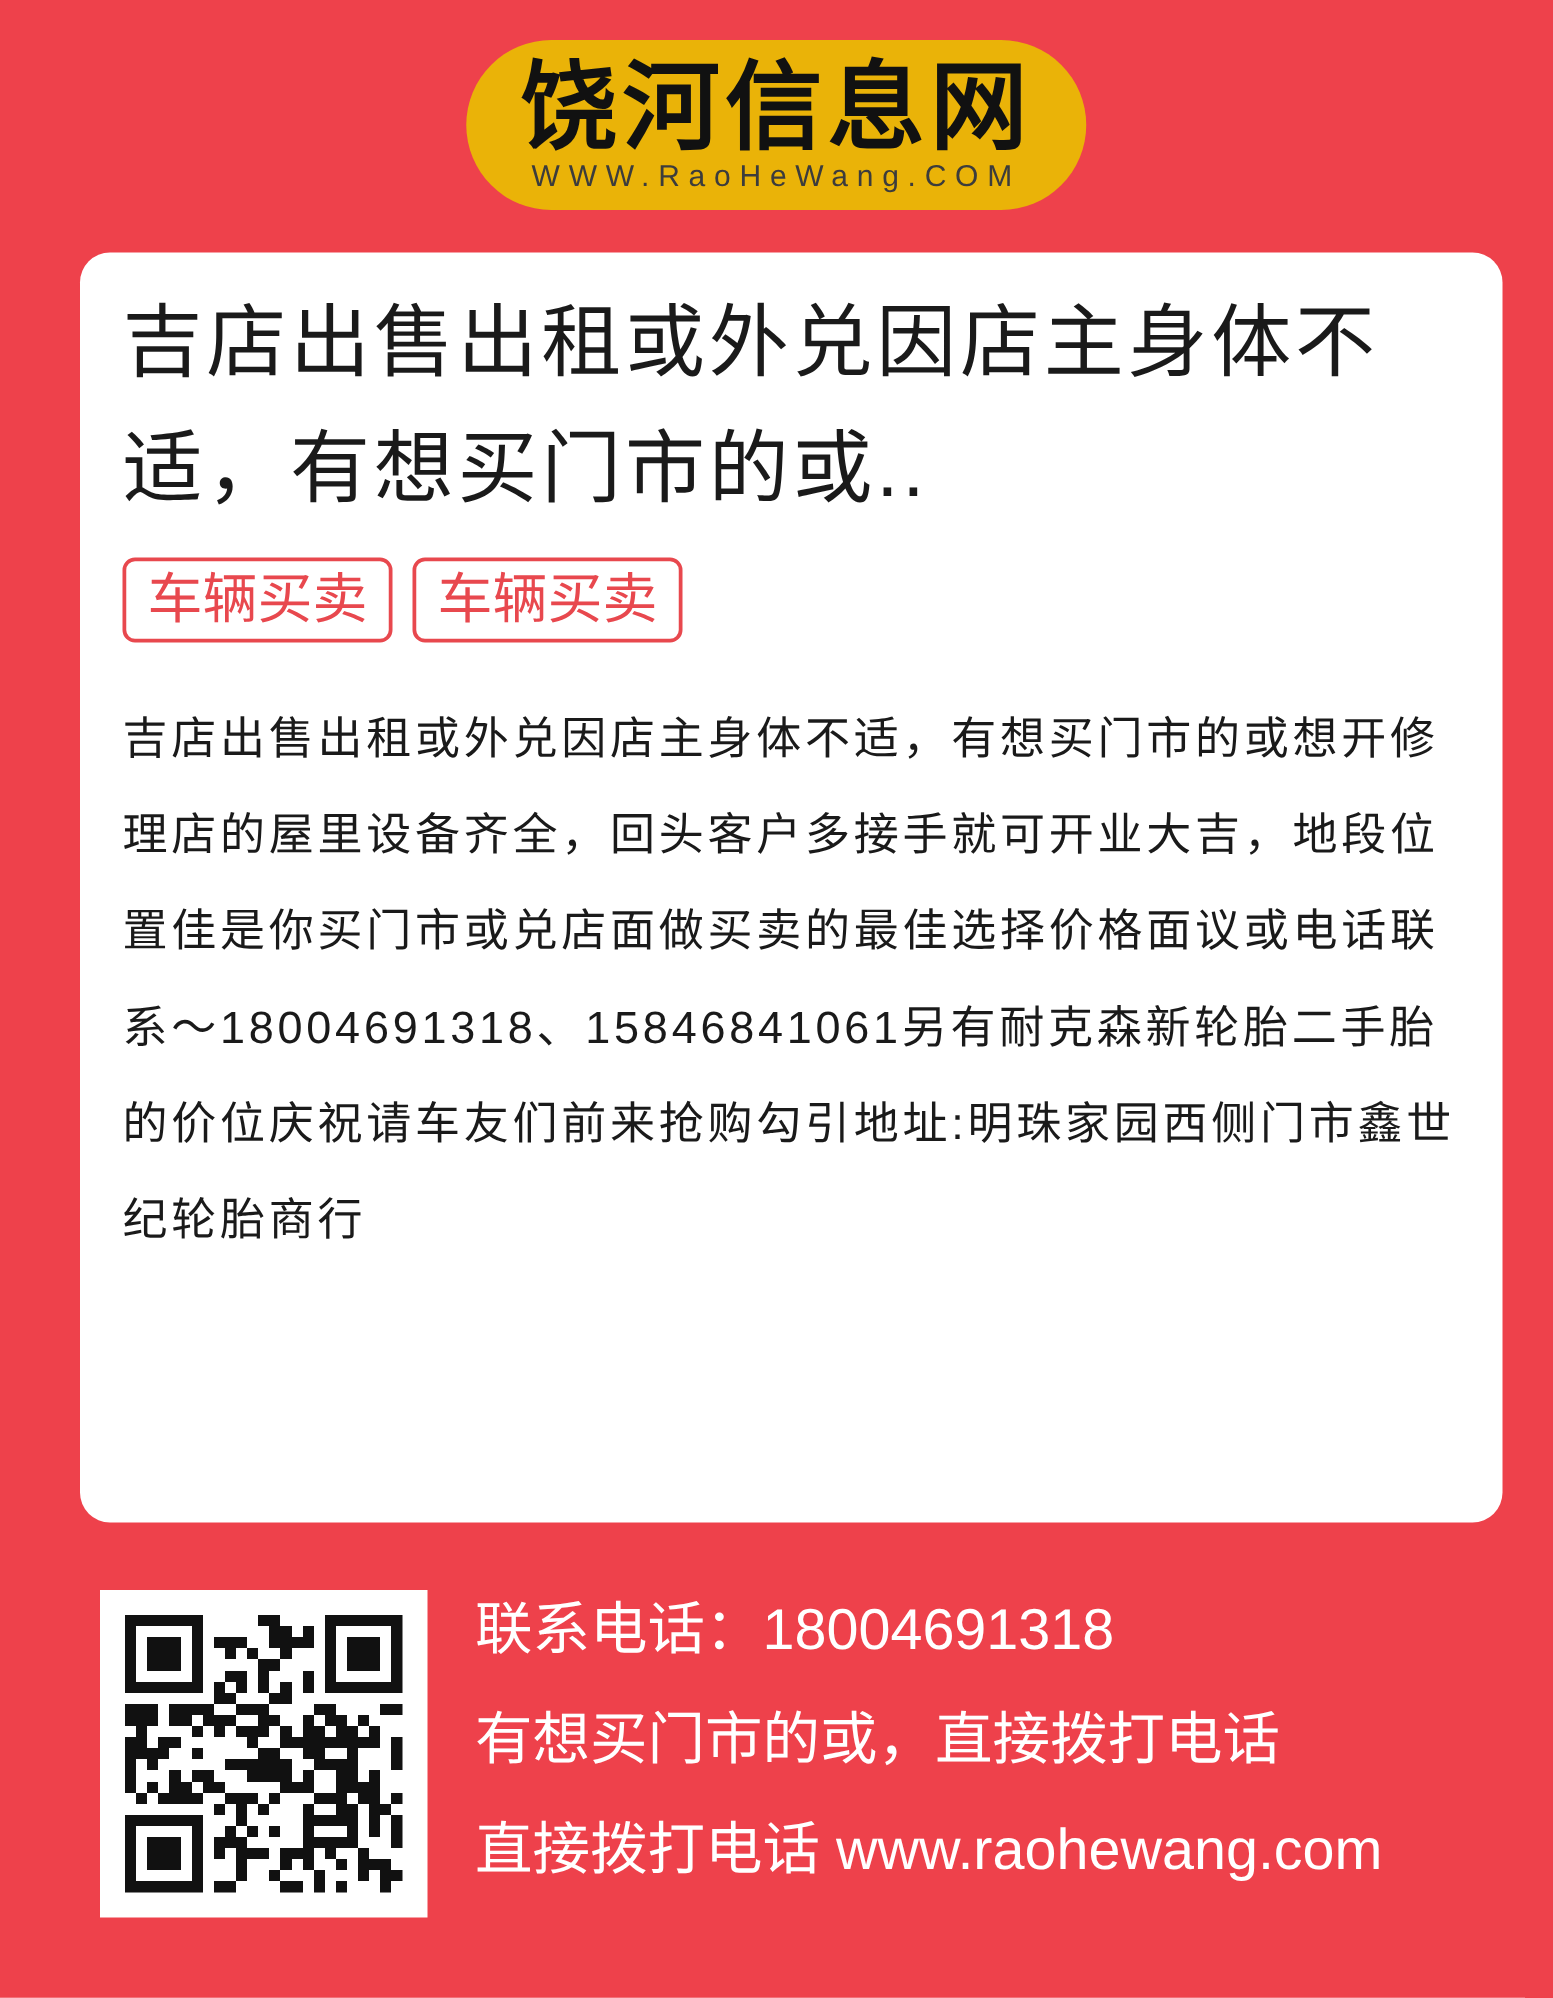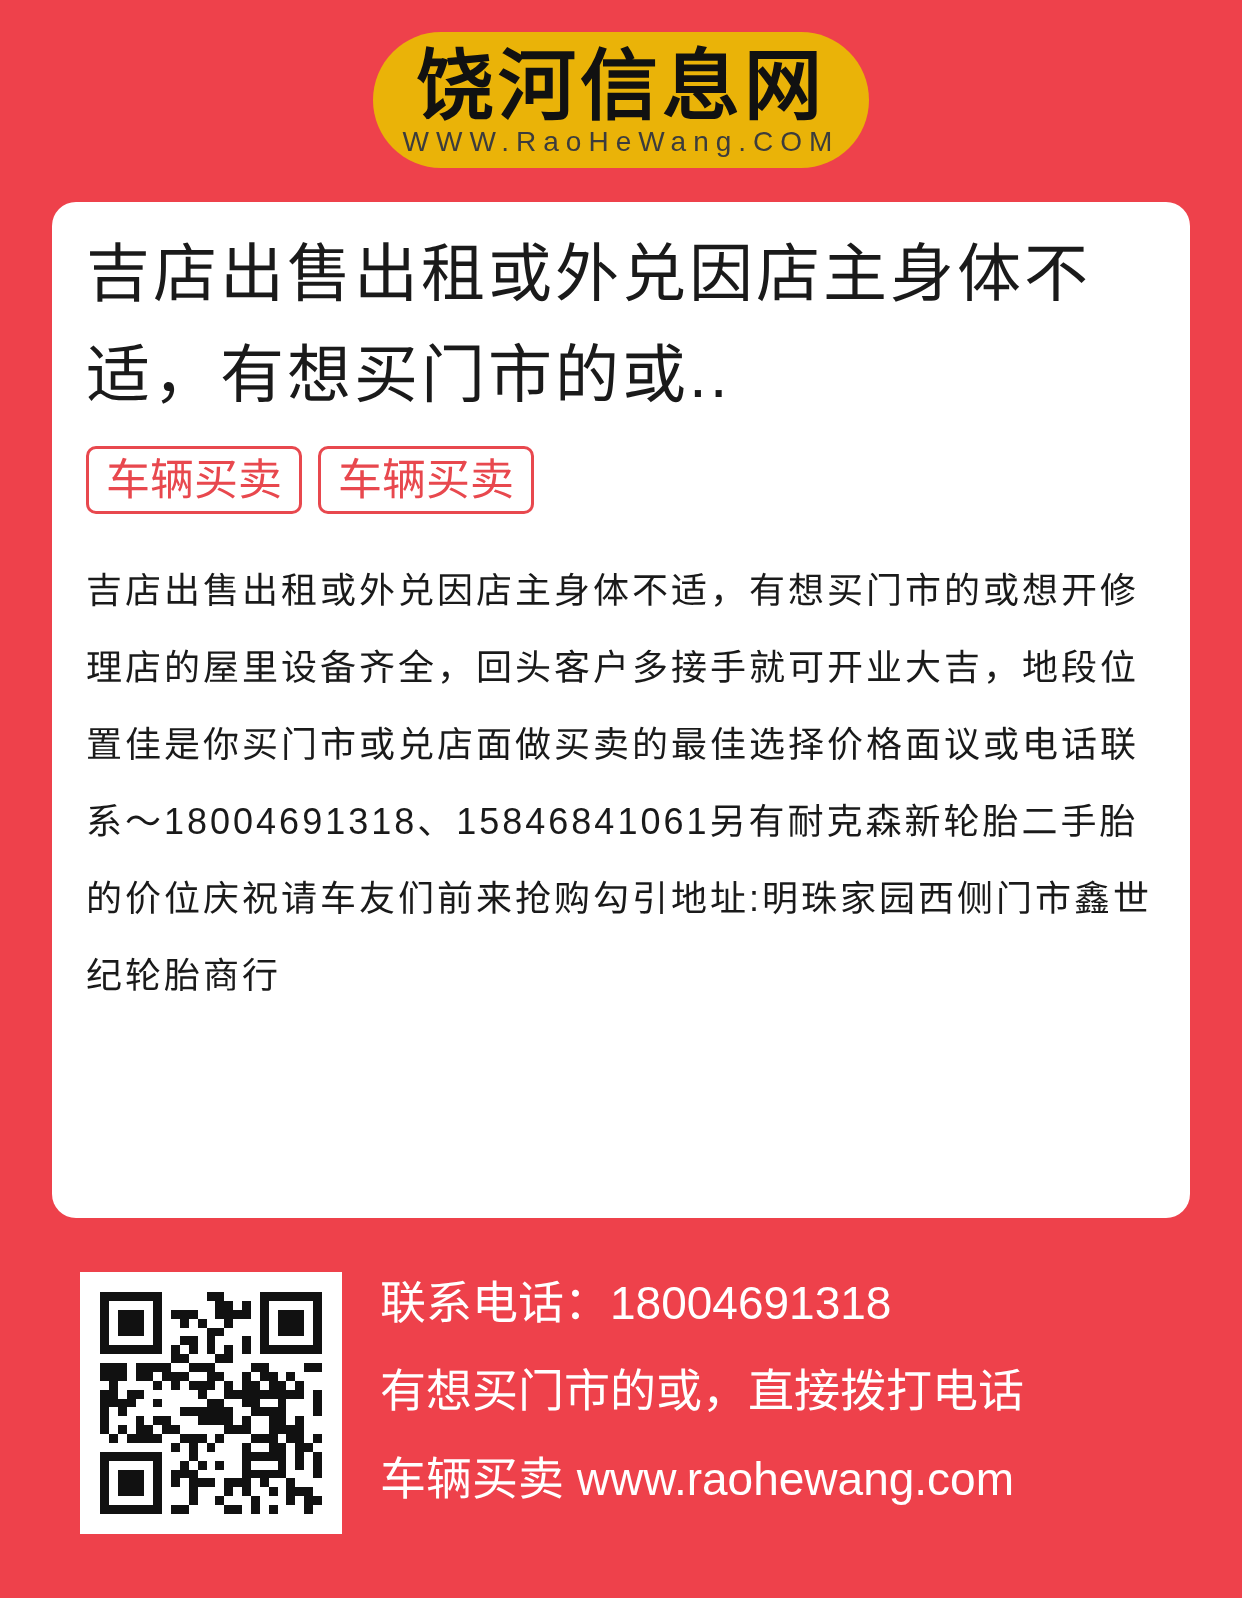--- a/index.html
+++ b/index.html
@@ -35,31 +35,31 @@
   .logo-title {
     font-size: 78px;
     line-height: 82px;
     font-weight: 900;
     color: #111111;
     letter-spacing: 4px;
     white-space: nowrap;
   }
   .logo-subtitle {
     margin-top: 2px;
-    font-size: 28px;
+    font-size: 24px;
     line-height: 26px;
     color: #3c3c3c;
     letter-spacing: 7px;
     white-space: nowrap;
   }
 
   
   .card {
     position: absolute;
-    left: 52px;
+    left: 64px;
     top: 202px;
     width: 1138px;
     height: 1016px;
     background: #FFFFFF;
     border-radius: 24px;
     box-sizing: border-box;
     padding: 22px 34px 0 34px;
   }
   .article-title {
     margin: 0 0 20px 0;
@@ -453,17 +453,17 @@
           <rect x="14" y="24" width="1" height="1"></rect>
           <rect x="15" y="24" width="1" height="1"></rect>
           <rect x="17" y="24" width="1" height="1"></rect>
           <rect x="19" y="24" width="1" height="1"></rect>
           <rect x="23" y="24" width="1" height="1"></rect>
         </svg>
     </div>
     <div class="footer-text">
       <div class="footer-line">联系电话：18004691318</div>
       <div class="footer-line">有想买门市的或，直接拨打电话</div>
-      <div class="footer-line">车辆买卖 www.raohewang.com</div>
+      <div class="footer-line">直接拨打电话 www.raohewang.com</div>
     </div>
   </div>
 
 </div>
 
 </body></html>

